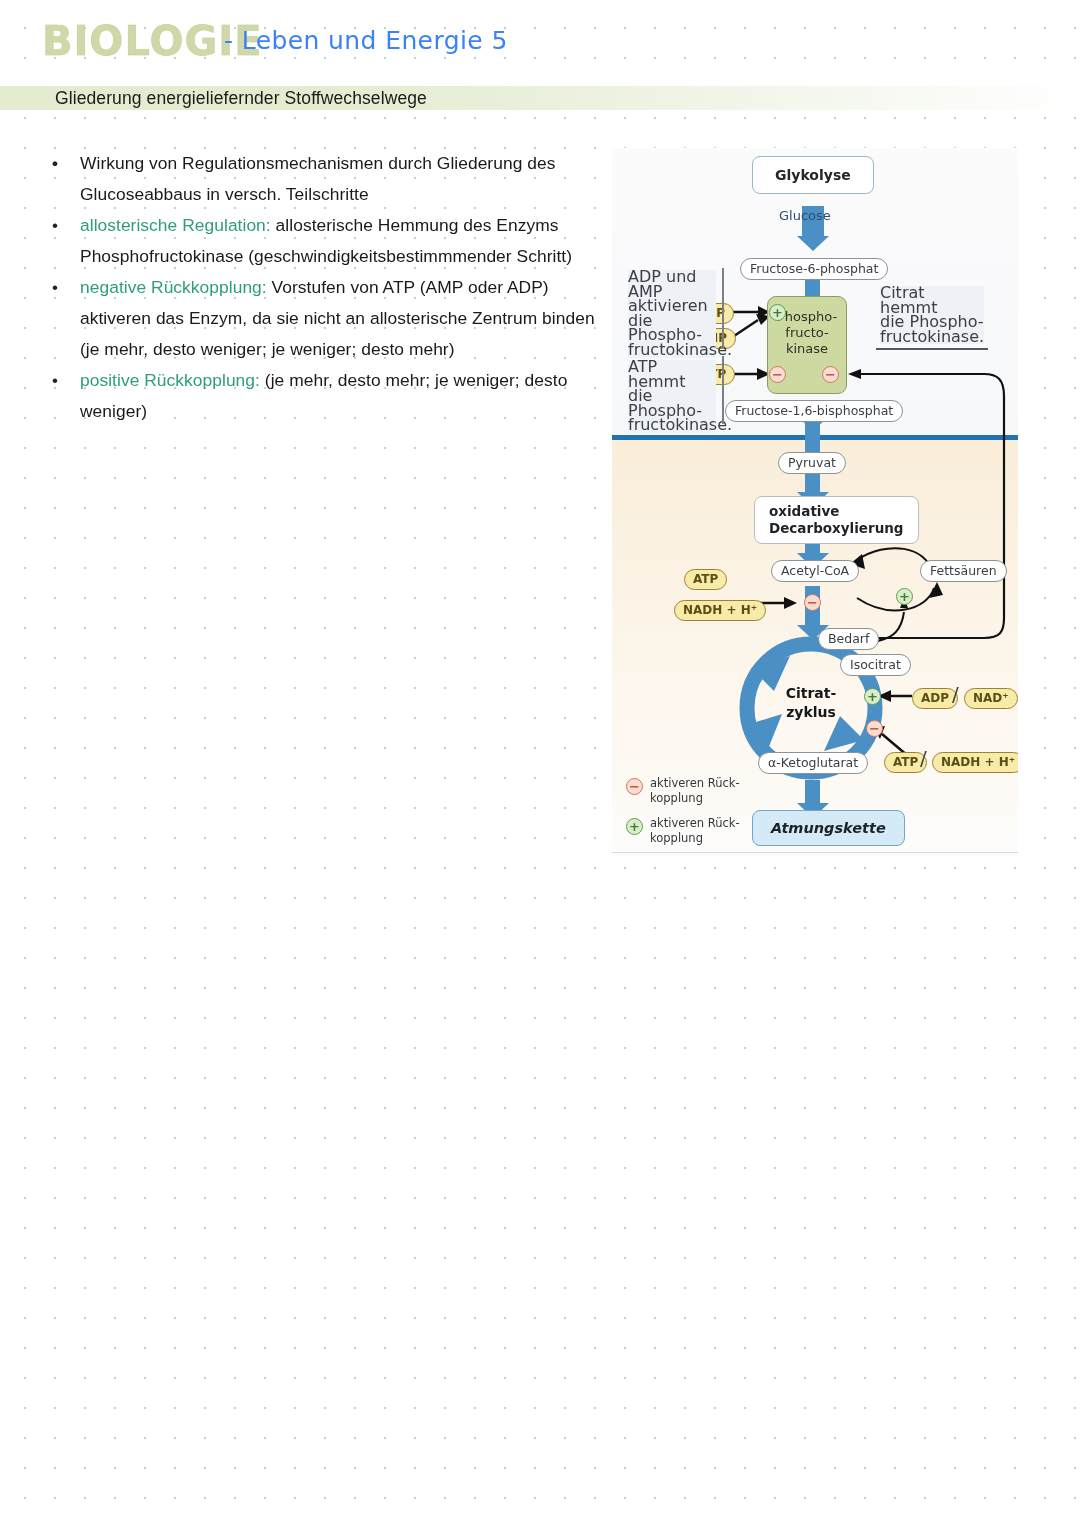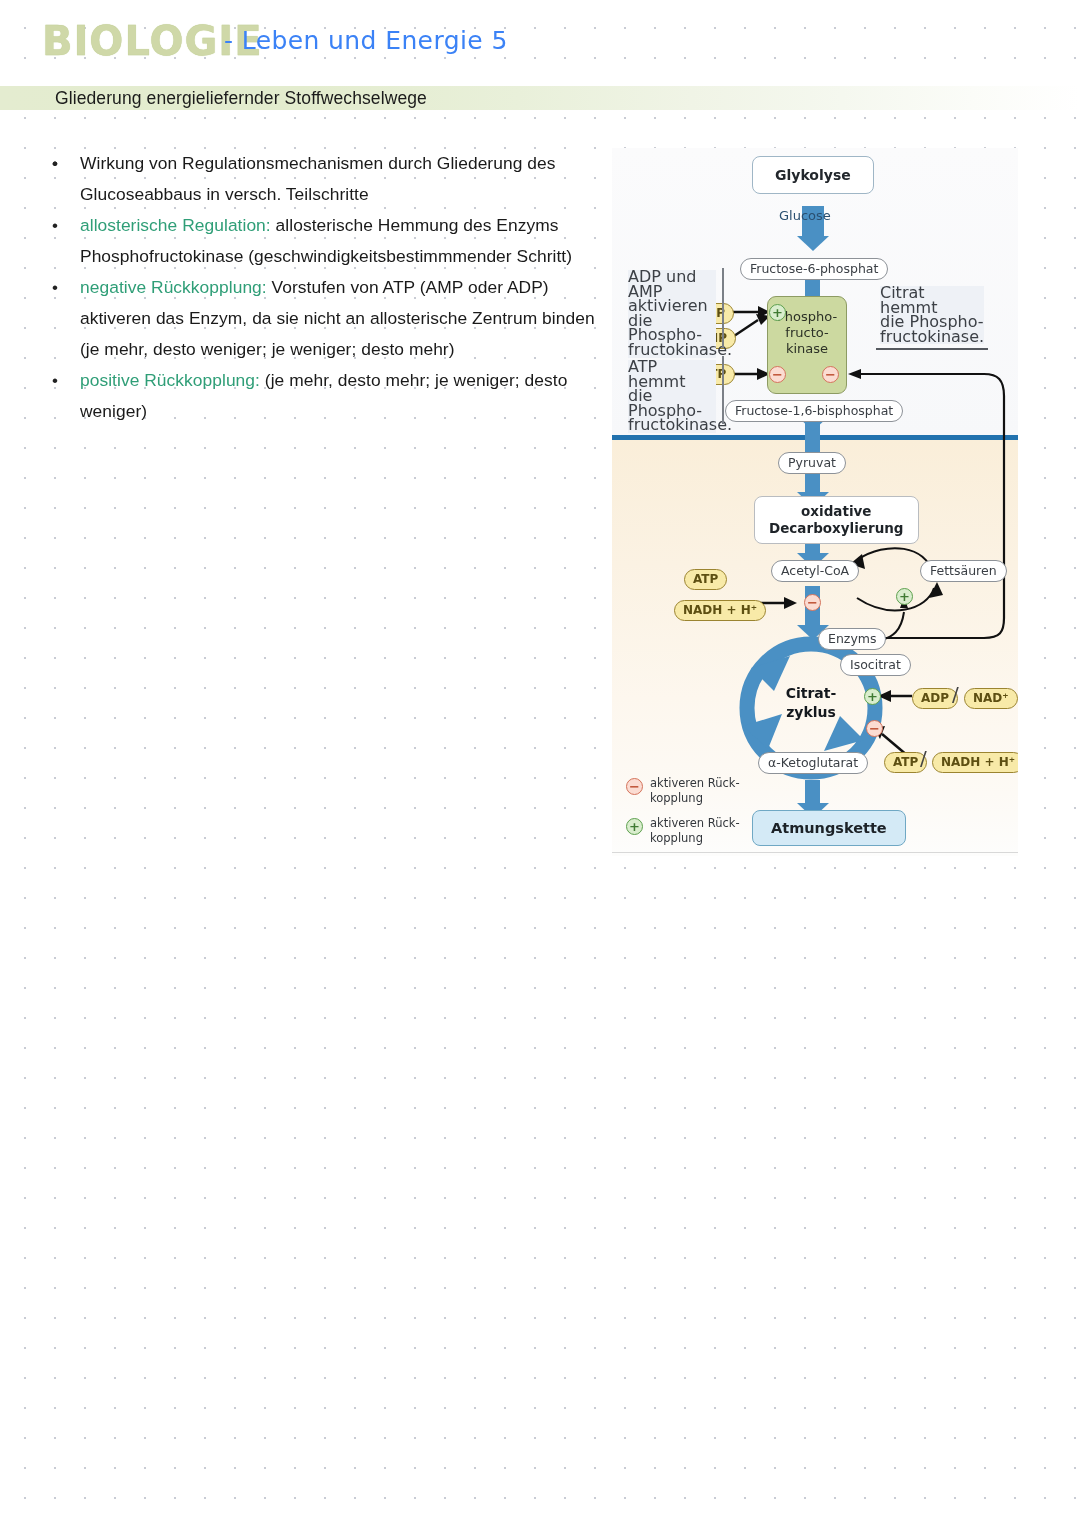--- a/index.html
+++ b/index.html
@@ -168,21 +168,21 @@
     padding: 2px 8px 3px 8px;
     white-space: nowrap;
     line-height: 14px;
   }
   
   .box {
     position: absolute;
     border-radius: 8px;
     font-family: "DejaVu Sans", sans-serif;
     font-weight: bold;
-    text-align: center;
+    text-align: left;
     white-space: nowrap;
   }
   #box-glykolyse {
     background: #ffffff;
     border: 1.7px solid #9fb6c6;
     font-size: 14px;
     color: #22272c;
     padding: 10px 22px;
   }
   #box-oxdec {
@@ -427,21 +427,21 @@
 
   <div class="cap" style="left:159px; top:412px;">Acetyl-CoA</div>
   <div class="cap" style="left:308px; top:412px;">Fettsäuren</div>
 
   <div class="sgn sgn-minus" style="left:192px; top:446px;">−</div>
   <div class="sgn sgn-plus" style="left:284px; top:440px;">+</div>
 
   <div class="ycap" style="left:72px; top:421px;">ATP</div>
   <div class="ycap" style="left:62px; top:452px;">NADH + H⁺</div>
 
-  <div class="cap" style="left:206px; top:480px;">Enzyms</div>
+  <div class="cap" style="left:206px; top:480px;">Bedarf</div>
   <div class="cap" style="left:228px; top:506px;">Isocitrat</div>
 
   <div id="cycle-label" style="position:absolute; left:160px; top:536px; width:78px; text-align:center; font-family:'DejaVu Sans',sans-serif; font-weight:bold; font-size:14px; color:#14181d; line-height:19px; white-space:pre-line;">Citrat-
 zyklus</div>
 
   <div class="sgn sgn-plus" style="left:252px; top:540px;">+</div>
   <div class="sgn sgn-minus" style="left:254px; top:572px;">−</div>
 
   <div class="ycap" style="left:300px; top:540px;">ADP</div>
   <div style="position:absolute; left:340px; top:534px; font-family:'DejaVu Sans',sans-serif; font-size:20px; color:#444;">/</div>
@@ -454,15 +454,15 @@
   <div class="cap" style="left:146px; top:604px;">α-Ketoglutarat</div>
 
   <div class="sgn sgn-minus" style="left:14px; top:630px;">−</div>
   <div class="legend-txt" style="left:38px; top:628px;">aktiveren Rück-
 kopplung</div>
 
   <div class="sgn sgn-plus" style="left:14px; top:670px;">+</div>
   <div class="legend-txt" style="left:38px; top:668px;">aktiveren Rück-
 kopplung</div>
 
-  <div class="box" id="box-atmung" style="left:140px; top:662px;">Atmungskette</div>
+  <div class="box" id="box-atmung" style="left:140px; top:662px;font-style:italic;">Atmungskette</div>
 
 </div>
 
 </body></html>

